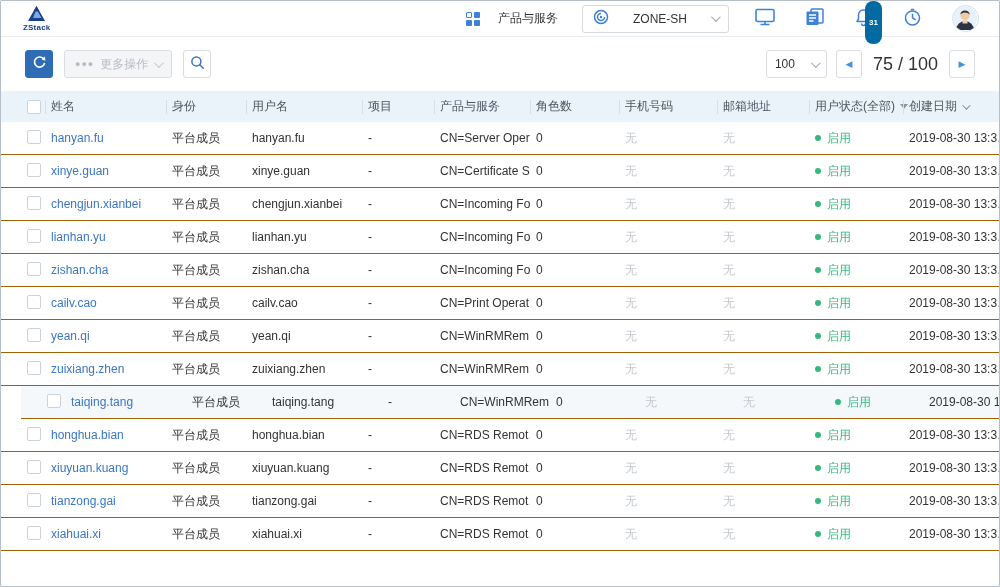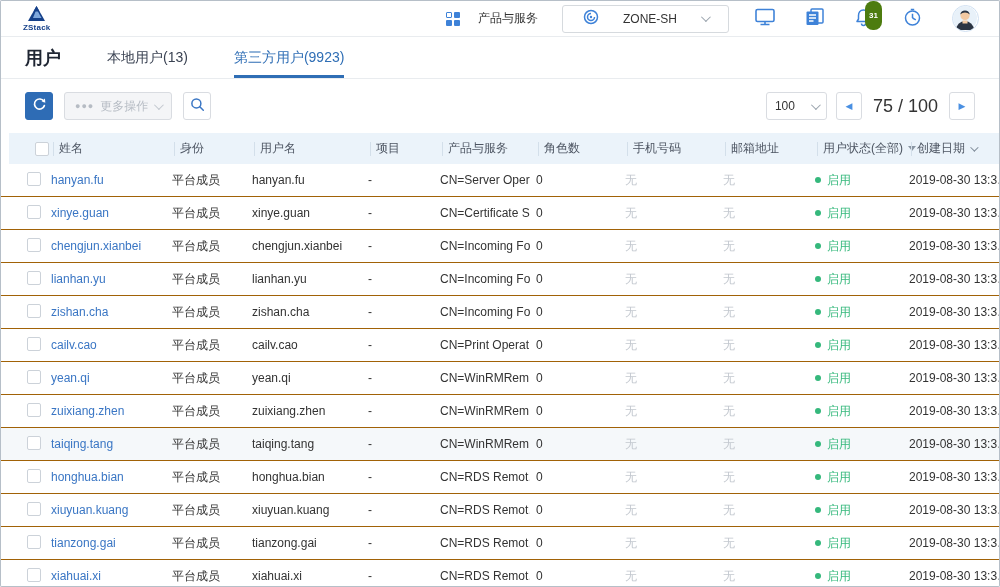--- a/index.html
+++ b/index.html
@@ -14,27 +14,27 @@
   .topbar { height:36px; display:flex; align-items:center; justify-content:space-between;
     padding:0 20px 0 22px; border-bottom:1px solid #e9ecef; background:#fff; }
   .logo { display:flex; flex-direction:column; align-items:center; cursor:pointer; line-height:1; }
   .logo-text { font-size:8px; font-weight:bold; color:#16418a; margin-top:1px; letter-spacing:.2px; }
   .topbar-right { display:flex; align-items:center; }
   .products { display:flex; align-items:center; gap:18px; cursor:pointer; color:#333; }
   .grid-icon { display:grid; grid-template-columns:6px 6px; grid-template-rows:6px 6px; gap:2px; }
   .grid-icon i { display:block; background:#3e82d8; border-radius:1px; }
   .grid-icon i.hollow { background:#fff; border:1.5px solid #3e82d8; }
   .zone-select { display:flex; align-items:center; gap:24px; border:1px solid #d6dade; border-radius:3px;
-    height:28px; padding:0 20px; margin:0 26px 0 24px; min-width:118px; cursor:pointer; background:#fff; }
+    height:28px; padding:0 10px; margin:0 26px 0 24px; min-width:118px; cursor:pointer; background:#fff; }
   .zone-select .zlabel { flex:1; color:#333; }
   .chev { width:7px; height:7px; border-right:1.5px solid #9aa3ad; border-bottom:1.5px solid #9aa3ad;
     transform:rotate(45deg) translateY(-2px); display:inline-block; }
   .tb-icon { position:relative; margin-left:30px; cursor:pointer; display:flex; align-items:center; }
-  .badge { position:absolute; top:-7px; left:11px; background:#4d7c0f; color:#fff; font-size:8px;
-    border-radius:8px; padding:10px 4px; line-height:1.2; font-weight:bold; }
+  .badge { position:absolute; top:-7px; left:11px; background:#0369a1; color:#fff; font-size:8px;
+    border-radius:8px; padding:17px 4px; line-height:1.2; font-weight:bold; }
   .avatar { width:27px; height:27px; border-radius:50%; overflow:hidden; border:1.5px solid #cfe0f2; }
 
   
   .tabbar { height:42px; display:flex; align-items:stretch; padding:0 24px; border-bottom:1px solid #e9ecef; background:#fff; }
   .page-title { font-size:18px; font-weight:bold; color:#1f2633; align-self:center; margin-right:46px; }
   .tab { font-size:14px; color:#3a4252; display:flex; align-items:center; margin-right:46px;
     position:relative; cursor:pointer; }
   .tab.active { color:#2f6eb5; }
   .tab.active::after { content:""; position:absolute; left:0; right:0; bottom:0; height:3px; background:#2f6eb5; }
 
@@ -48,23 +48,23 @@
   .btn-more .dots { letter-spacing:1px; font-size:9px; color:#b6bcc4; }
   .btn-more .chev { border-color:#c3c8cf; }
   .btn-search { width:28px; }
   .tool-right { display:flex; align-items:center; gap:9px; }
   .pagesize { height:28px; min-width:46px; border:1px solid #d9dce1; border-radius:3px; display:flex;
     align-items:center; justify-content:center; gap:16px; padding:0 8px; cursor:pointer; color:#333; }
   .page-btn { width:26px; height:28px; font-size:9px; color:#4a90e2; }
   .page-ind { color:#333; font-size:18px; margin:0 2px; }
 
   
-  .thead { display:flex; align-items:center; height:31px; background:#ebf3fa; color:#4d5562;margin-left:8px; }
+  .thead { display:flex; align-items:center; height:31px; background:#ebf3fa; color:#4d5562; }
   .trow { display:flex; align-items:center; height:33px; border-bottom:1px solid #a16207; background:#fff; }
-  .trow.highlight { background:#f5f8fa; }
+  .trow.highlight { background:#f5f8fa;margin-left:20px; }
   .cell { padding-left:6px; white-space:nowrap; overflow:hidden; }
   .hcell { position:relative; padding-left:6px; white-space:nowrap; display:flex; align-items:center; gap:5px; }
   .hcell::before { content:""; position:absolute; left:0; top:50%; transform:translateY(-50%);
     width:1px; height:14px; background:#d3dfea; }
   .c-check { width:44px; padding-left:26px; flex:none; }
   .c-check::before { display:none; }
   .c0 { width:121px; flex:none; } .c1 { width:80px; flex:none; } .c2 { width:116px; flex:none; }
   .c3 { width:72px; flex:none; }  .c4 { width:96px; flex:none; } .c5 { width:89px; flex:none; }
   .c6 { width:98px; flex:none; }  .c7 { width:92px; flex:none; } .c8 { width:94px; flex:none; }
   .c9 { flex:1; }
@@ -169,25 +169,20 @@
             <circle cx="12" cy="9.5" r="4.6" fill="#f3c9a2"></circle>
             <path d="M7.2 8.5 a4.9 4.9 0 0 1 9.6 0 a7 7 0 0 0 -9.6 0 Z" fill="#2b3442"></path>
             <path d="M3 24 a9 9 0 0 1 18 0 Z" fill="#2b3442"></path>
             <path d="M9.5 14.5 h5 v3 h-5 Z" fill="#f3c9a2"></path>
           </svg>
         </span>
       </div>
     </div>
   </header>
 
-  <div class="tabbar">
-    <div class="page-title">用户</div>
-    <div class="tab">本地用户(13)</div>
-    <div class="tab active">第三方用户(9923)</div>
-  </div>
 
   <div class="toolbar">
     <div class="tool-left">
       <div class="btn btn-refresh">
         <span>
           <svg width="15" height="15" viewBox="0 0 16 16">
             <path d="M13.2 9.2 A5.4 5.4 0 1 1 12.6 4.6" fill="none" stroke="#fff" stroke-width="1.8" stroke-linecap="round"></path>
             <polygon points="13.8,1.6 14.2,6 10.2,4.4" fill="#fff"></polygon>
           </svg>
         </span>

